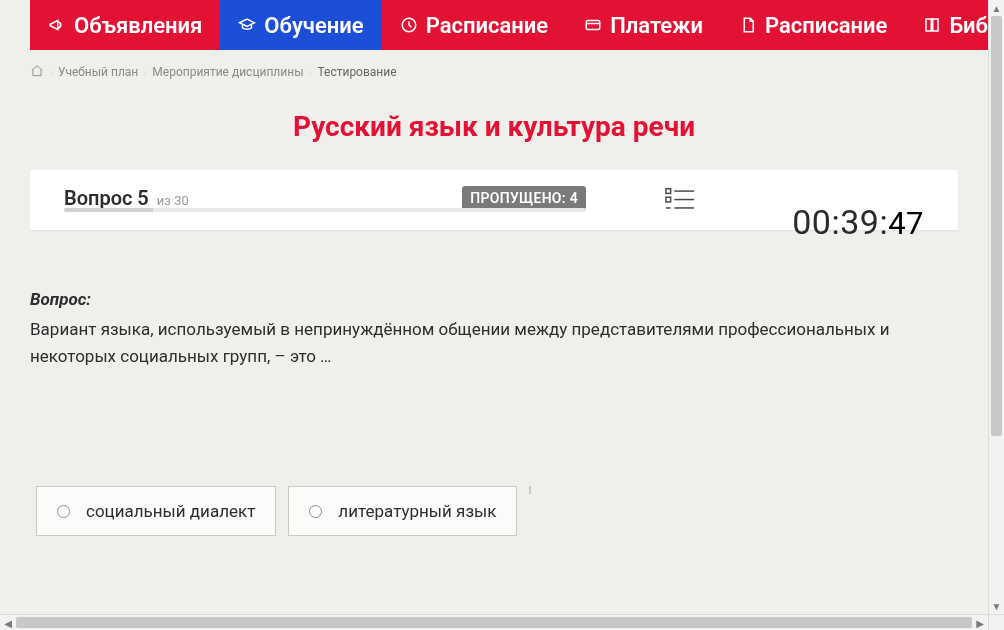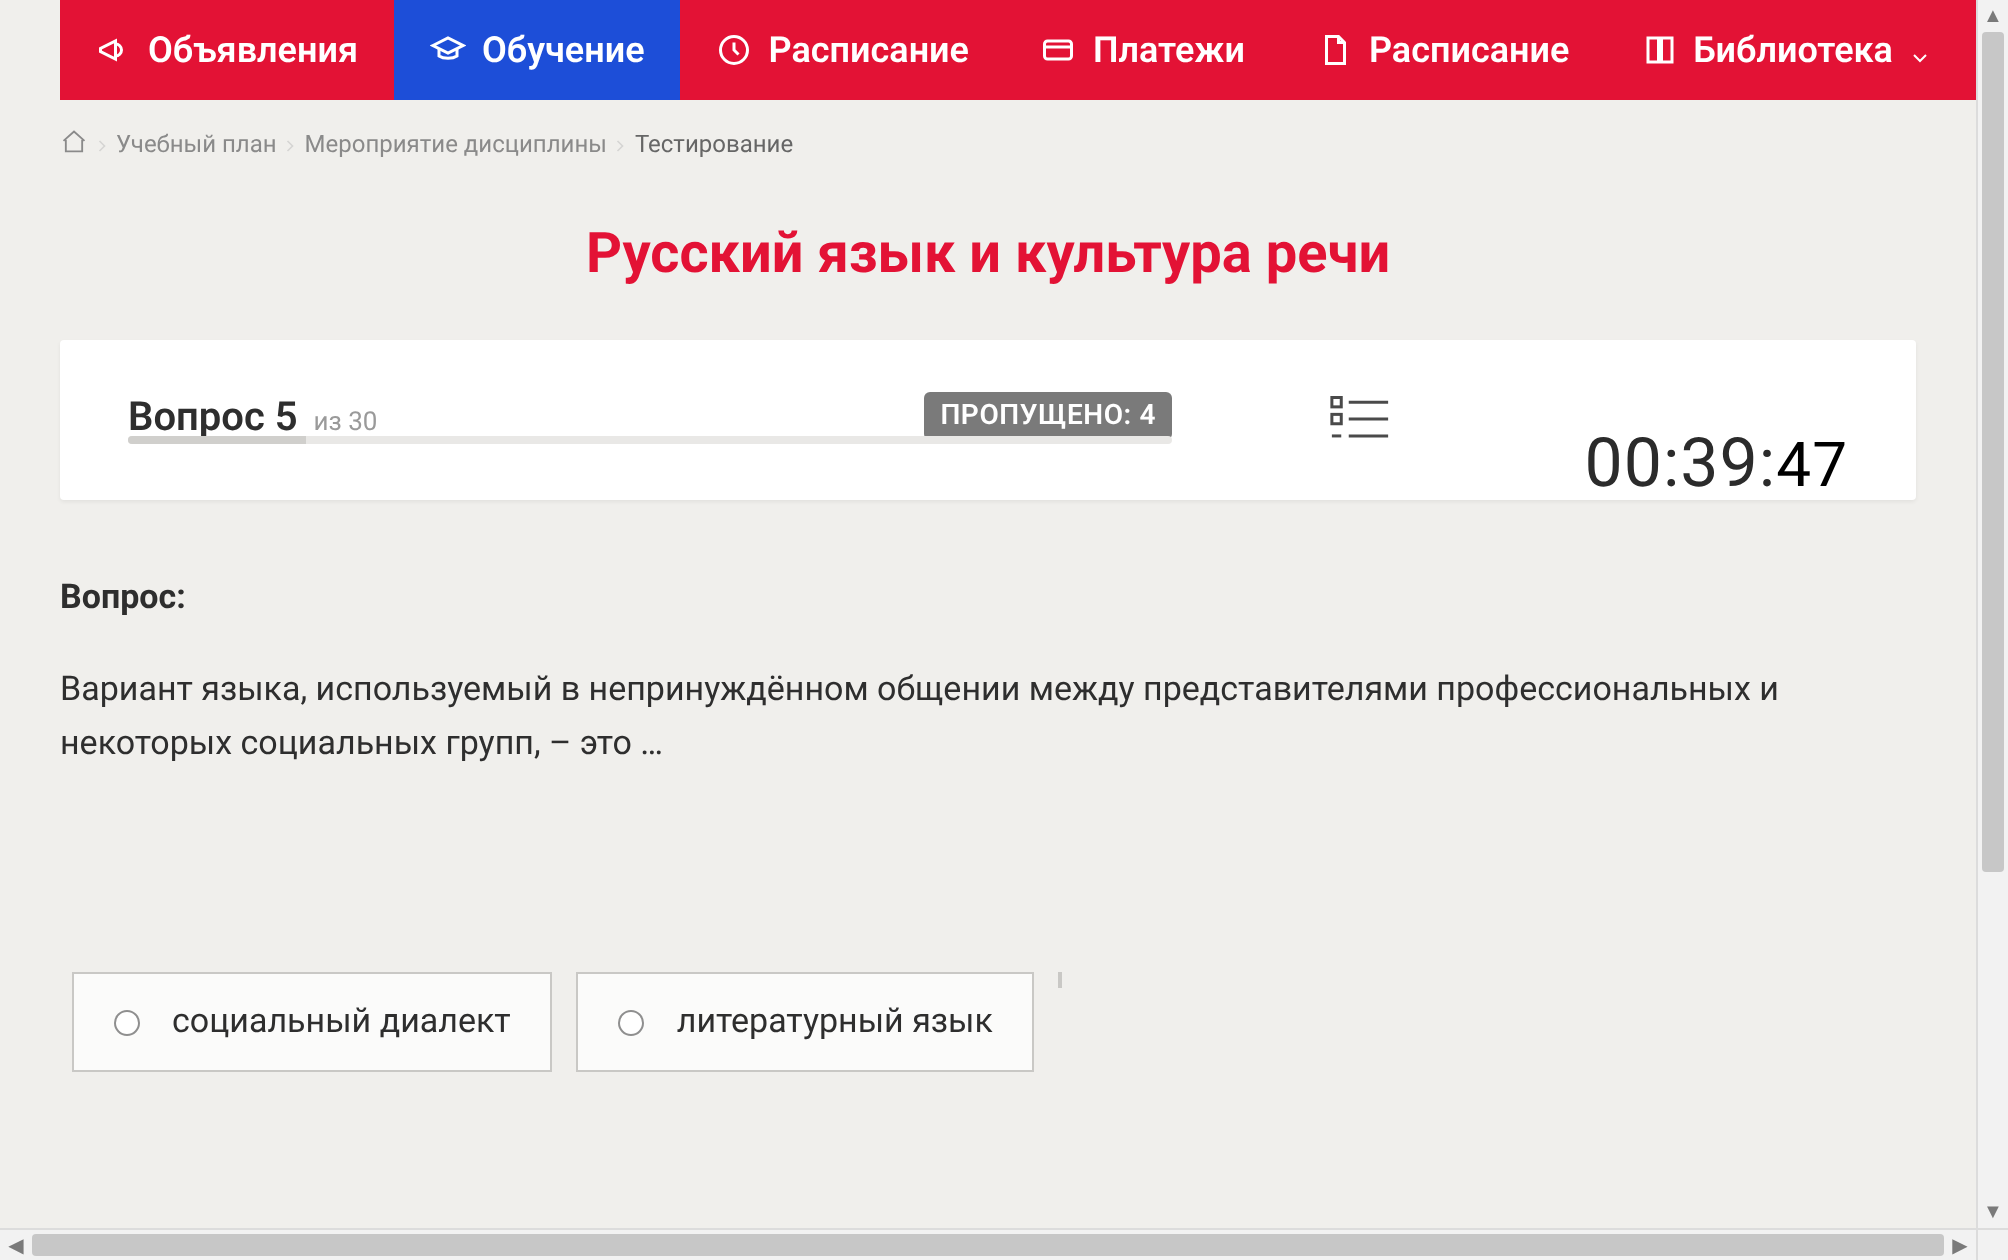--- a/index.html
+++ b/index.html
@@ -20,21 +20,21 @@
 
   
   .navbar {
     position: absolute; top: 0; left: 30px; right: 0; height: 50px;
     background: #e31235;
     display: flex; align-items: stretch;
   }
   .nav-item {
     display: flex; align-items: center; gap: 8px;
     padding: 0 18px;
-    color: #fff; font-weight: 600; font-size: 18px; cursor: pointer;
+    color: #fff; font-weight: 600; font-size: 22px; cursor: pointer;
     white-space: nowrap;
   }
   .nav-item.active { background: #1d4ed8; }
   .nav-icon { width: 18px; height: 18px; display: inline-flex; align-items: center; justify-content: center; }
   .chev { width: 12px; height: 12px; }
 
   
   .breadcrumb {
     position: absolute; top: 50px; left: 30px; right: 30px; height: 44px;
     display: flex; align-items: center; gap: 2px;
@@ -46,21 +46,21 @@
 
   
   .page-title {
     position: absolute; top: 110px; left: 0; right: 0;
     text-align: center;
     color: #e31235; font-weight: 700; font-size: 28px;
   }
 
   
   .status-card {
-    position: absolute; top: 170px; left: 30px; right: 30px; height: 80px;
+    position: absolute; top: 170px; left: 30px; right: 30px; height: 60px;
     background: #fff; border-radius: 2px;
     box-shadow: 0 1px 2px rgba(0,0,0,.06);
     display: flex; align-items: center;
   }
   .status-left {
     flex: 0 0 560px; padding: 14px 34px 18px 34px; position: relative;
   }
   .q-line { display: flex; align-items: baseline; gap: 8px; }
   .q-label { font-size: 20px; font-weight: 600; color: #2e2e2e; }
   .q-of { font-size: 13px; color: #9a9a9a; }
@@ -88,21 +88,21 @@
     font-size: 34px; font-weight: 400; color: #2b2b2b; letter-spacing: .5px;
     display: flex; align-items: baseline; margin-top: 44px;
   }
   .timer .sec { color: #000000; font-size: 31px; }
 
   
   .question-block {
     position: absolute; top: 286px; left: 30px; right: 30px;
     color: #2e2e2e; font-size: 17px; line-height: 1.55;
   }
-  .q-heading { font-weight: 700; margin-bottom: 20px; }
+  .q-heading { font-weight: 700; font-style: italic; margin-bottom: 4px; }
   .answer-type { margin-top: 54px; font-size: 17px; }
   .answer-type .lbl { font-weight: 700; font-style: italic; }
 
   
   .options {
     position: absolute; top: 486px; left: 36px; right: 36px;
     display: flex; flex-direction: row; gap: 12px;
   }
   .option {
     border: 1px solid #c9c8c5; background: #fbfbfa;

